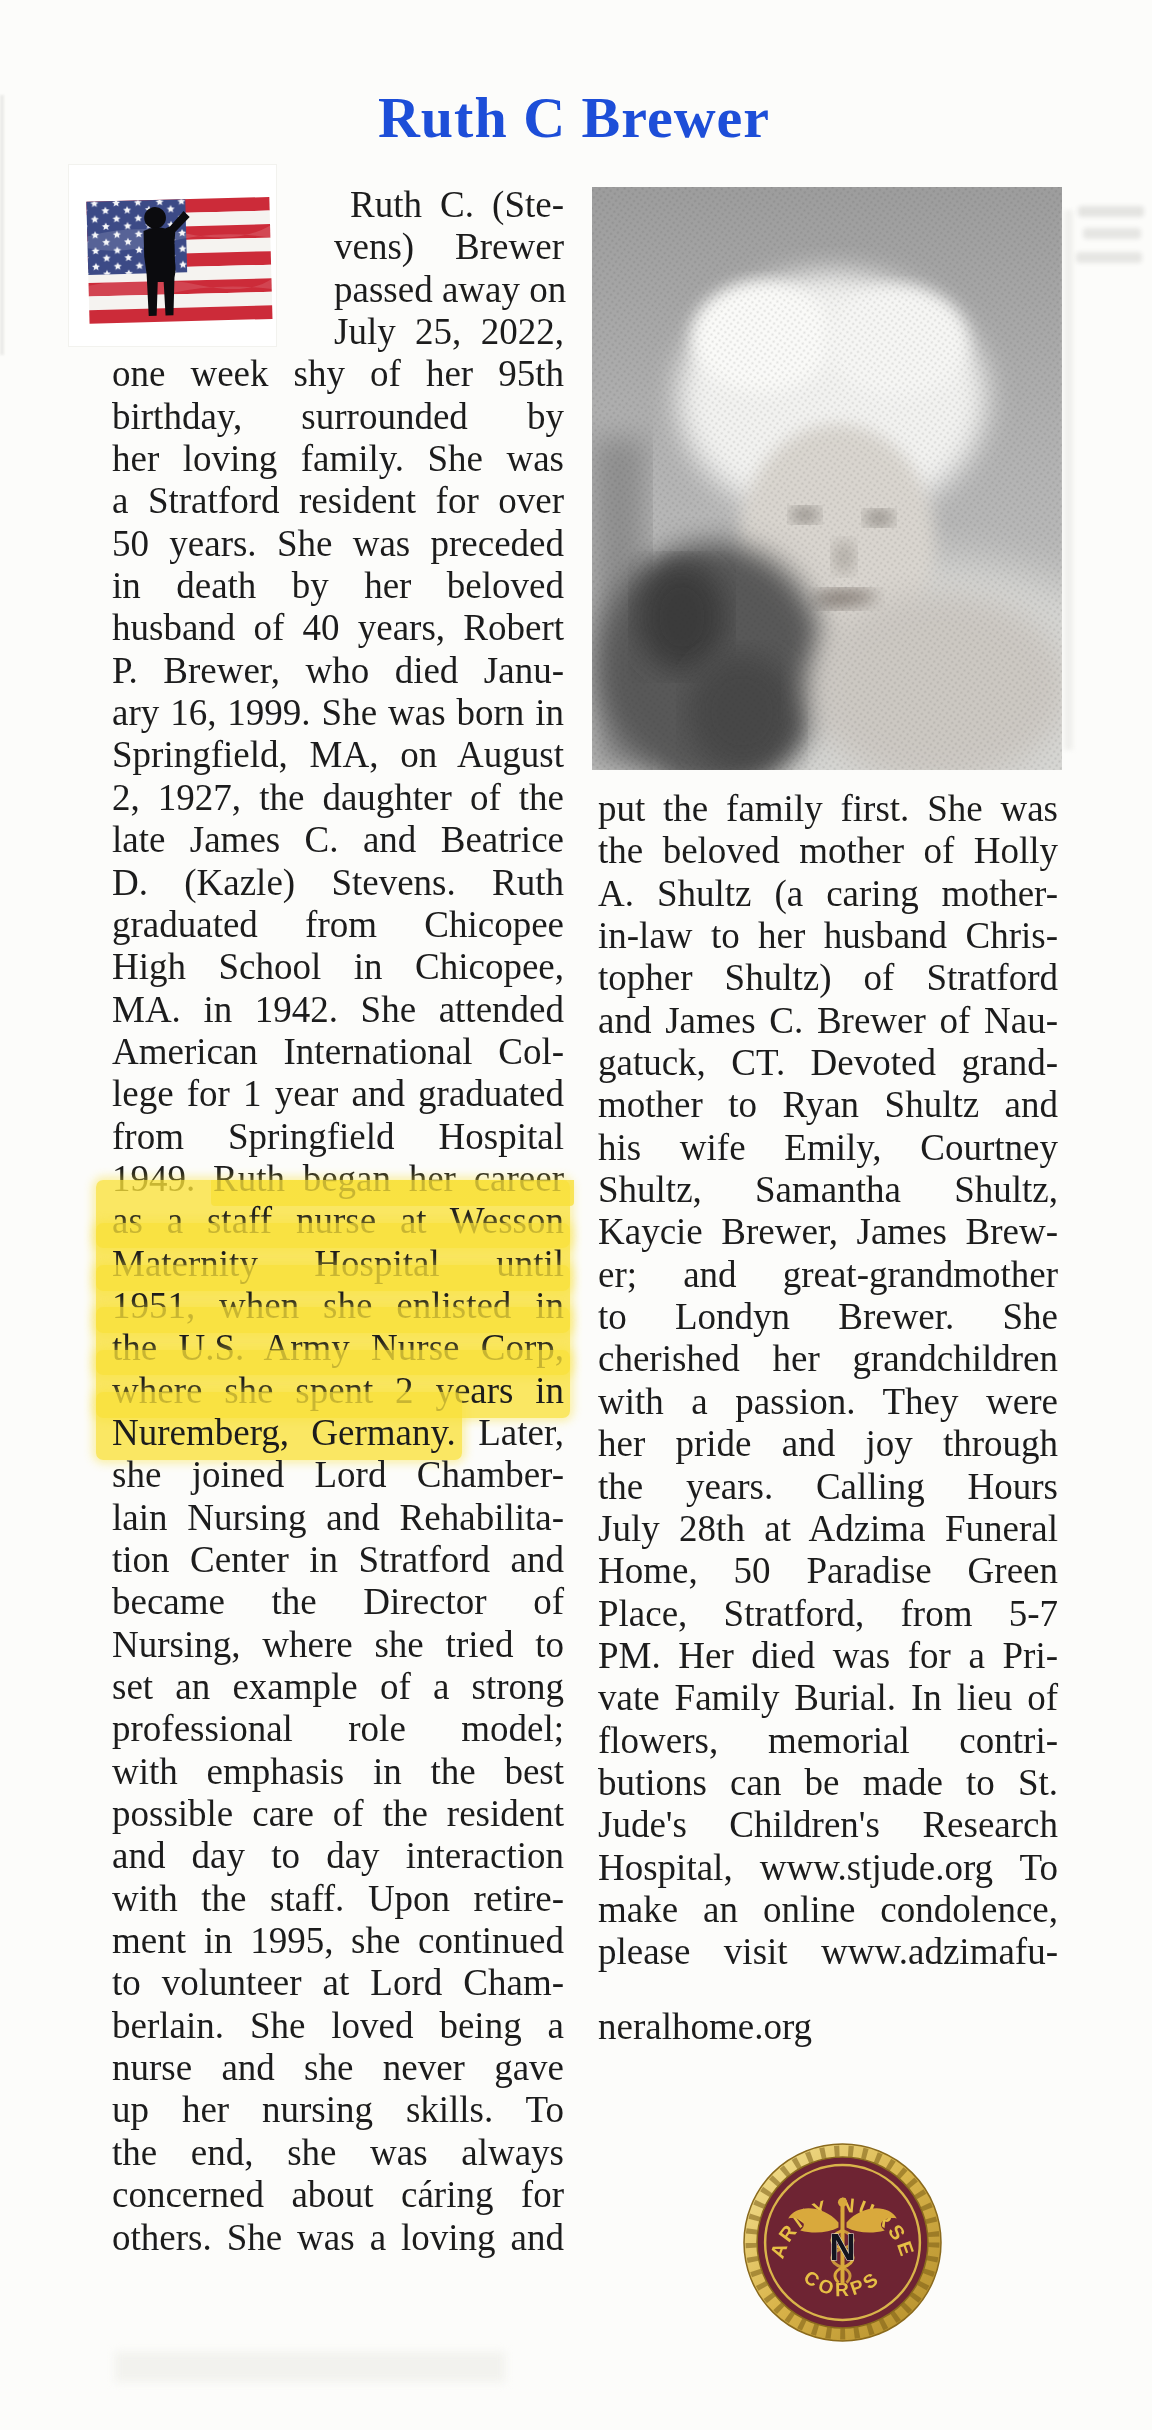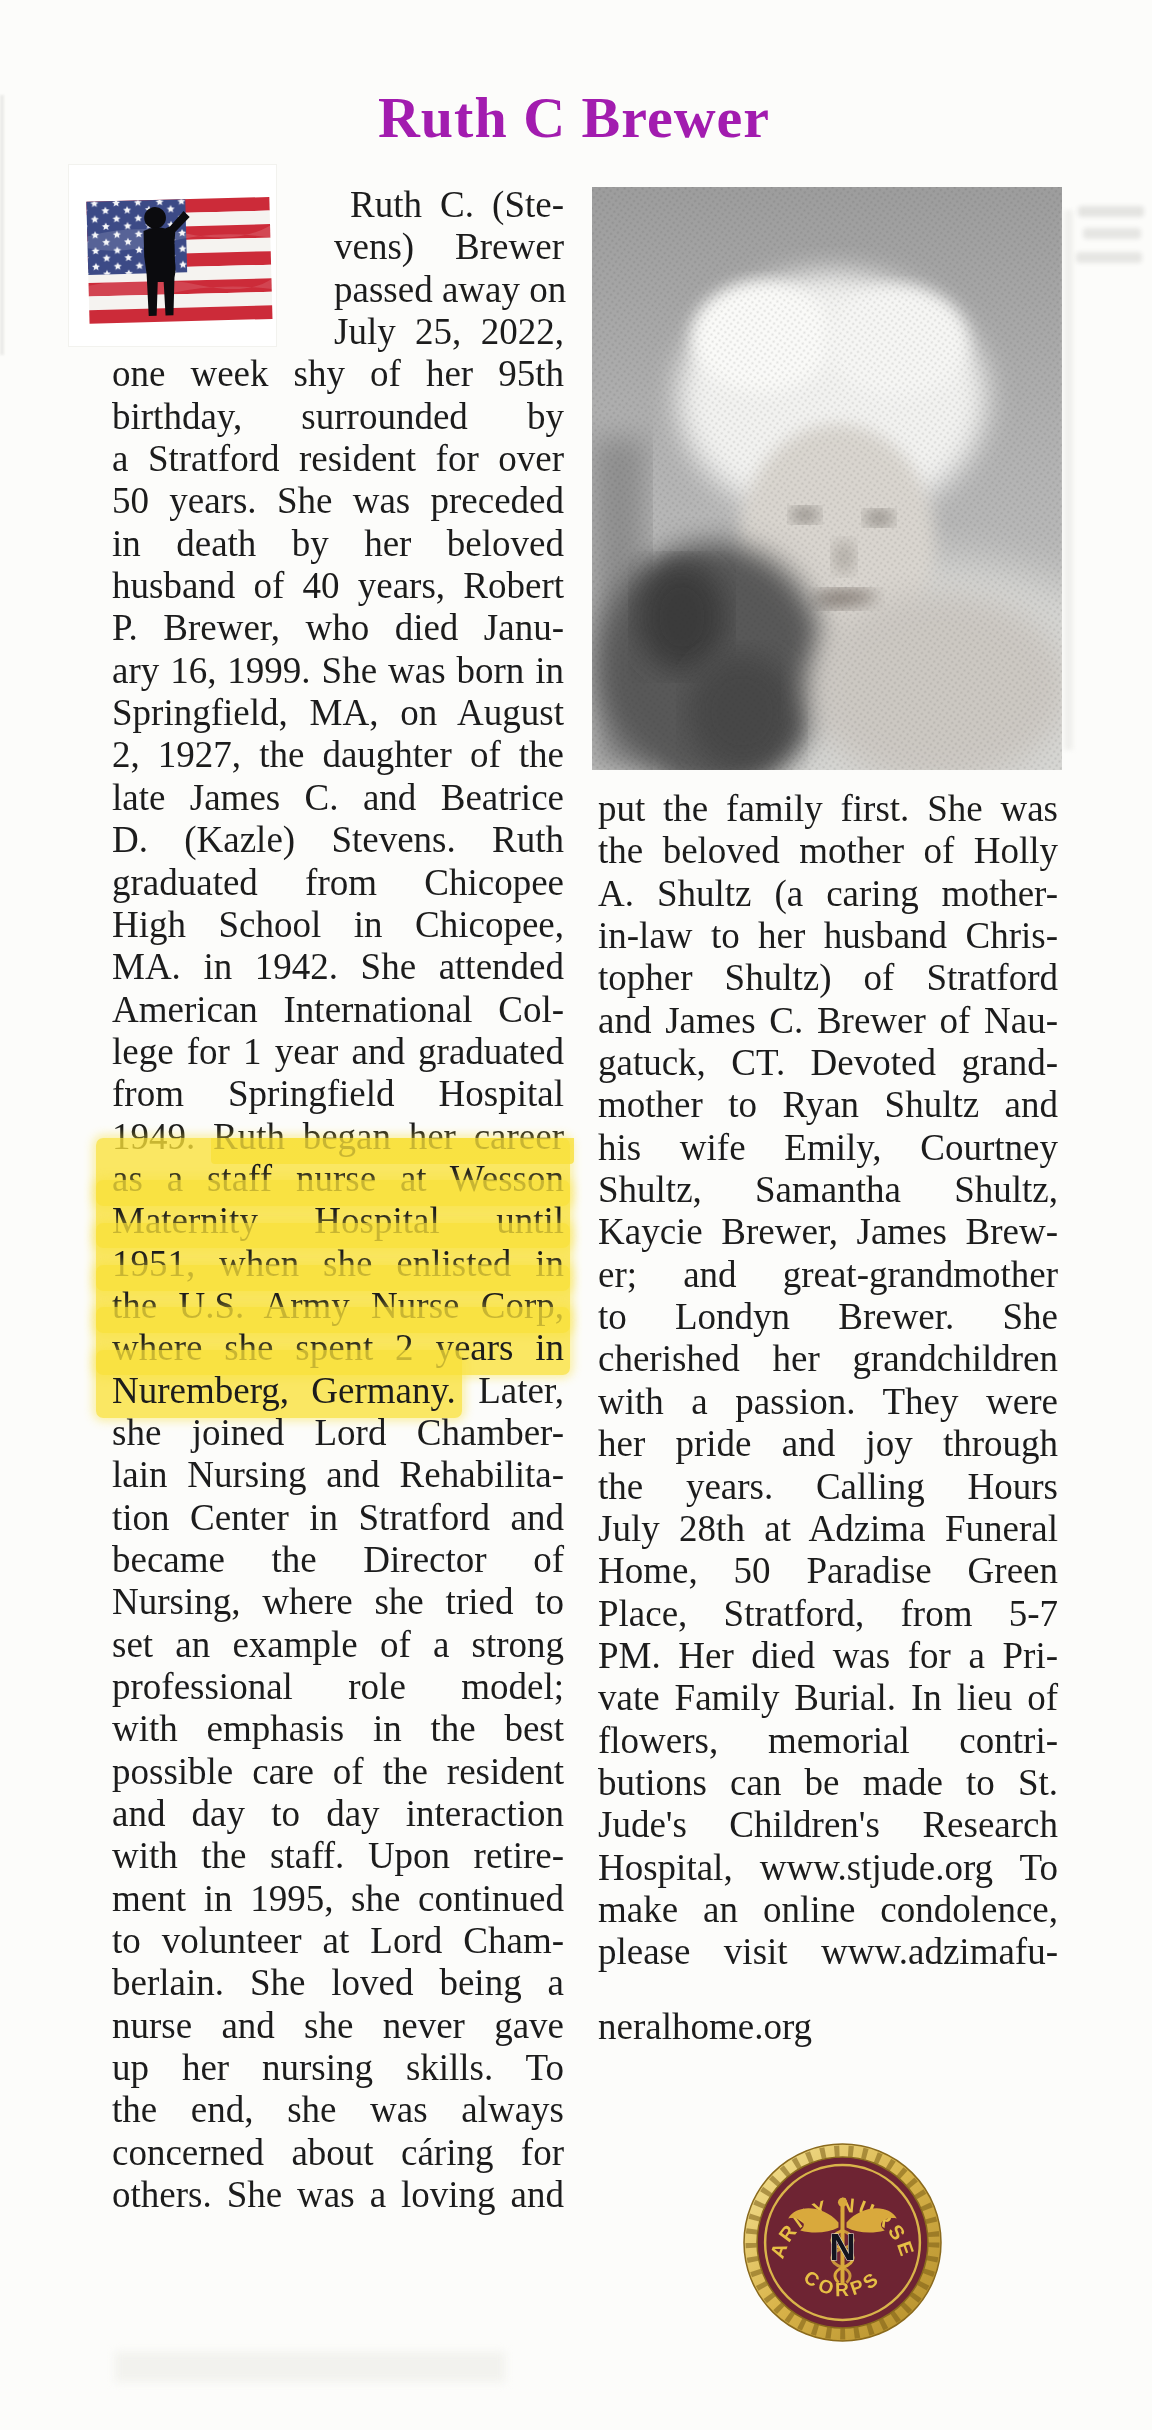--- a/index.html
+++ b/index.html
@@ -1,19 +1,19 @@
 <!DOCTYPE html>
 <html><head>
 <meta charset="utf-8">
 <style>
   html,body{margin:0;padding:0;background:#ffffff;}
   #page{position:relative;width:1152px;height:2430px;background:#fcfcfa;overflow:hidden;
         font-family:"Liberation Serif",serif;color:#1c1c1c;}
   .title{position:absolute;left:0;right:4px;top:84px;text-align:center;font-weight:bold;
-         font-size:58px;letter-spacing:1px;color:#a21caf;}
+         font-size:58px;letter-spacing:1px;color:#1d4ed8;}
   .col{position:absolute;}
   .col .line{height:42.35px;line-height:42.35px;white-space:nowrap;font-size:37px;
              text-align:justify;text-align-last:justify;text-justify:inter-word;}
   .col-left{left:112px;top:184px;width:452px;}
   .col-left .line:nth-child(-n+4){margin-left:222px;}
   .col-left .line:first-child{text-indent:16px;}
   .col-right{left:598px;top:788px;width:460px;}
   .col-right .line:last-child{text-align-last:left;margin-top:32px;}
   .h1{background:rgba(249,224,56,.78);padding:20px 6px 7px 16px;margin:0 -6px 0 -16px;
       border-radius:7px;box-shadow:0 0 10px 3px rgba(249,224,56,.45);}
@@ -110,20 +110,21 @@
     </svg>
   </div>
 
   <div class="col col-left">
       <div class="line"><span>Ruth C. (Ste-</span></div>
       <div class="line"><span>vens) Brewer</span></div>
       <div class="line"><span>passed away on</span></div>
       <div class="line"><span>July 25, 2022,</span></div>
       <div class="line"><span>one week shy of her 95th</span></div>
       <div class="line"><span>birthday, surrounded by</span></div>
+      <div class="line"><span>her loving family. She was</span></div>
       <div class="line"><span>a Stratford resident for over</span></div>
       <div class="line"><span>50 years. She was preceded</span></div>
       <div class="line"><span>in death by her beloved</span></div>
       <div class="line"><span>husband of 40 years, Robert</span></div>
       <div class="line"><span>P. Brewer, who died Janu-</span></div>
       <div class="line"><span>ary 16, 1999. She was born in</span></div>
       <div class="line"><span>Springfield, MA, on August</span></div>
       <div class="line"><span>2, 1927, the daughter of the</span></div>
       <div class="line"><span>late James C. and Beatrice</span></div>
       <div class="line"><span>D. (Kazle) Stevens. Ruth</span></div>

